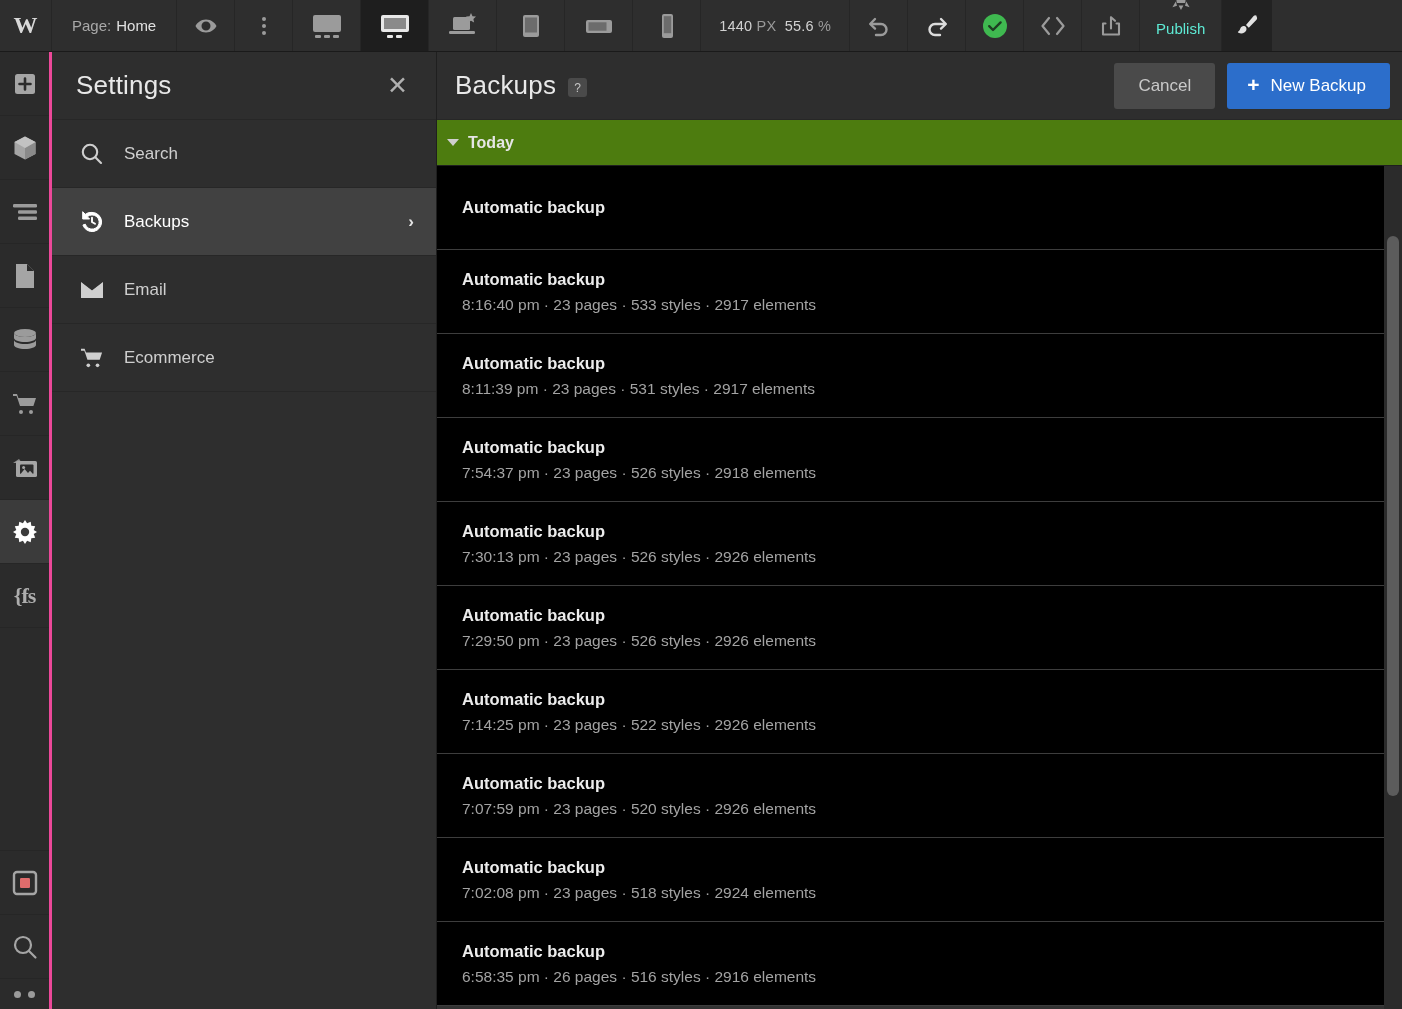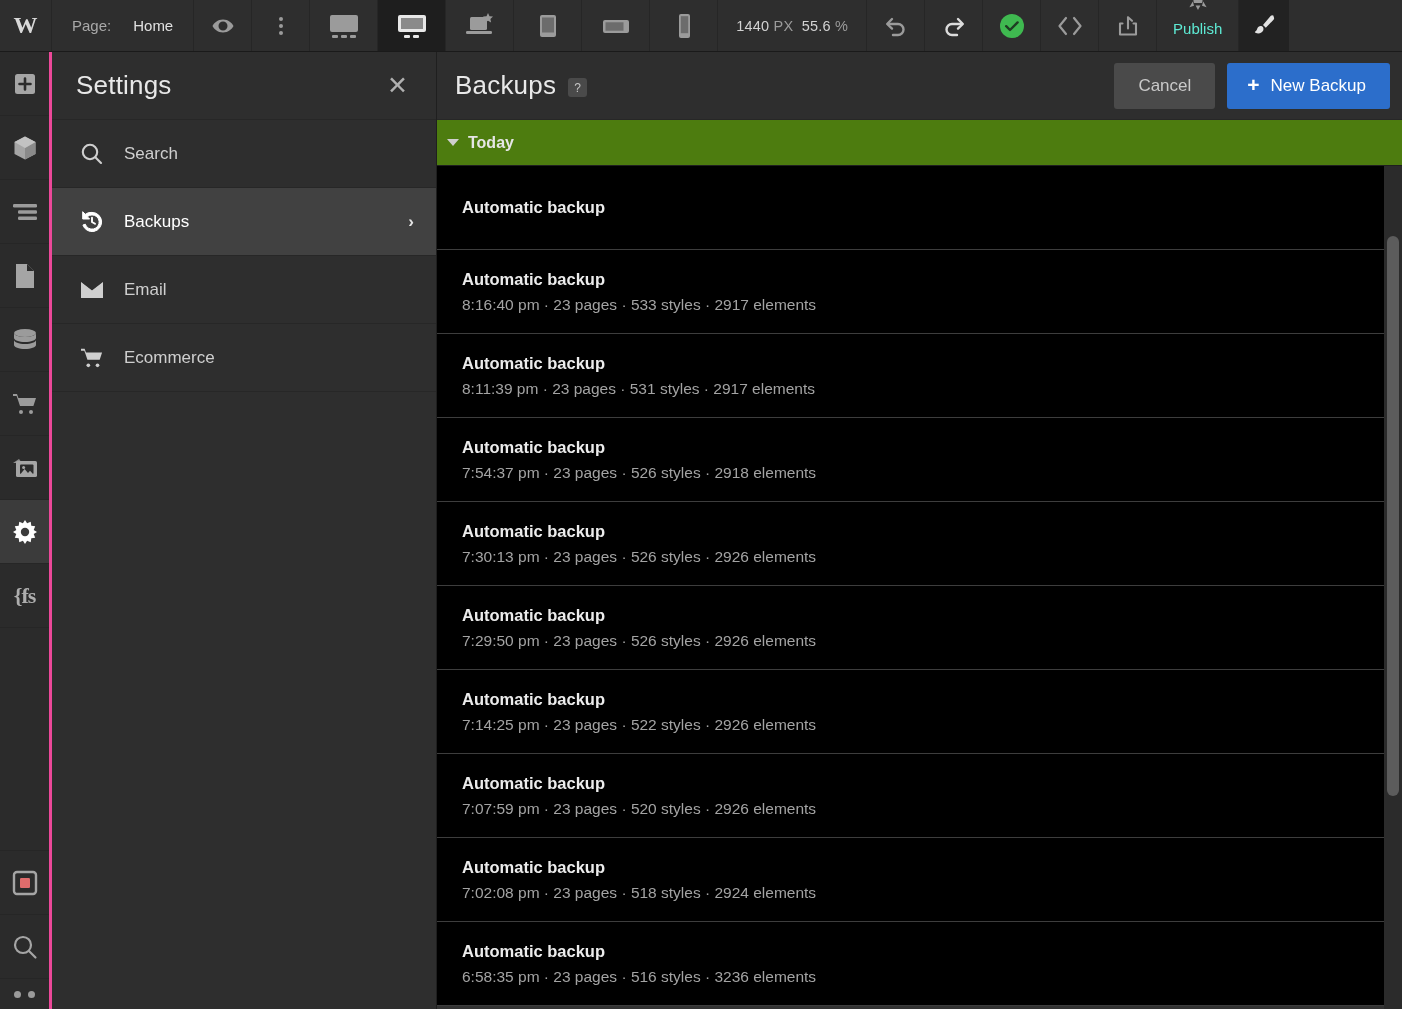--- a/index.html
+++ b/index.html
@@ -15,21 +15,21 @@
   .topbar {
     height: 52px; background: #2e2e2e; display: flex; align-items: stretch;
     flex: 0 0 52px; border-bottom: 1px solid #1a1a1a;
   }
   .tb-cell {
     display: flex; align-items: center; justify-content: center;
     border-right: 1px solid #262626; position: relative;
   }
   .tb-logo { width: 52px; color: #d8d8d8; font-size: 24px; font-weight: bold; font-family: "Liberation Serif", serif; }
   .tb-page { padding: 0 20px; color: #a8a8a8; font-size: 15px; white-space: nowrap; }
-  .tb-page b { color: #e0e0e0; font-weight: normal; margin-left: 22px; }
+  .tb-page b { color: #e0e0e0; font-weight: normal; margin-left: 5px; }
   .tb-icon { width: 58px; }
   .tb-device { width: 68px; }
   .tb-device.active { background: #1e1e1e; }
   .tb-device.active svg { fill: #e8e8e8; }
   .tb-zoom { padding: 0 18px; color: #d2d2d2; font-size: 14.5px; white-space: nowrap; letter-spacing: .2px; }
   .tb-zoom .u { color: #9a9a9a; }
   .tb-publish { padding: 0 16px; gap: 9px; color: #5eead4; font-size: 15px; flex-direction: column; }
   .tb-brush { width: 50px; background: #222; border-right: none; }
   svg { display: block; }
   .ico-fill { fill: #9b9b9b; }
@@ -506,21 +506,21 @@
           <div class="backup-row">
             <div class="bk-title">Automatic backup</div>
             <div class="bk-meta">7:07:59 pm · 23 pages · 520 styles · 2926 elements</div>
           </div>
           <div class="backup-row">
             <div class="bk-title">Automatic backup</div>
             <div class="bk-meta">7:02:08 pm · 23 pages · 518 styles · 2924 elements</div>
           </div>
           <div class="backup-row">
             <div class="bk-title">Automatic backup</div>
-            <div class="bk-meta">6:58:35 pm · 23 pages · 516 styles · 3236 elements</div>
+            <div class="bk-meta">6:58:35 pm · 26 pages · 516 styles · 2916 elements</div>
           </div>
           <div class="scroll-track">
           <div class="scroll-thumb" style="top:70px;height:560px;"></div>
         </div>
       </div>
 
     </div>
   </div>
 </div>
 

